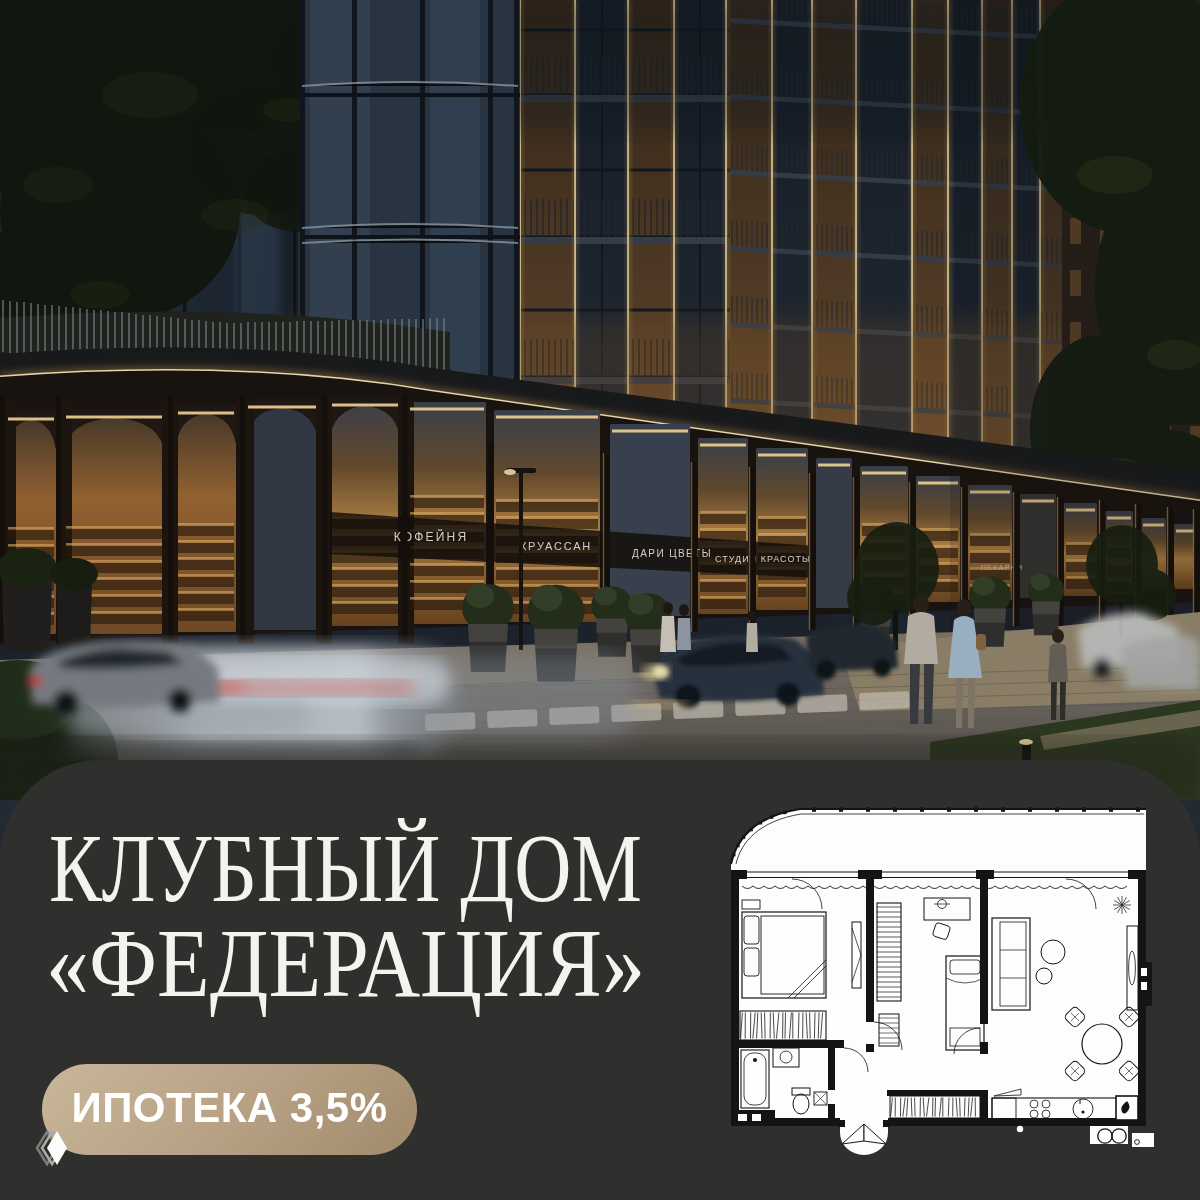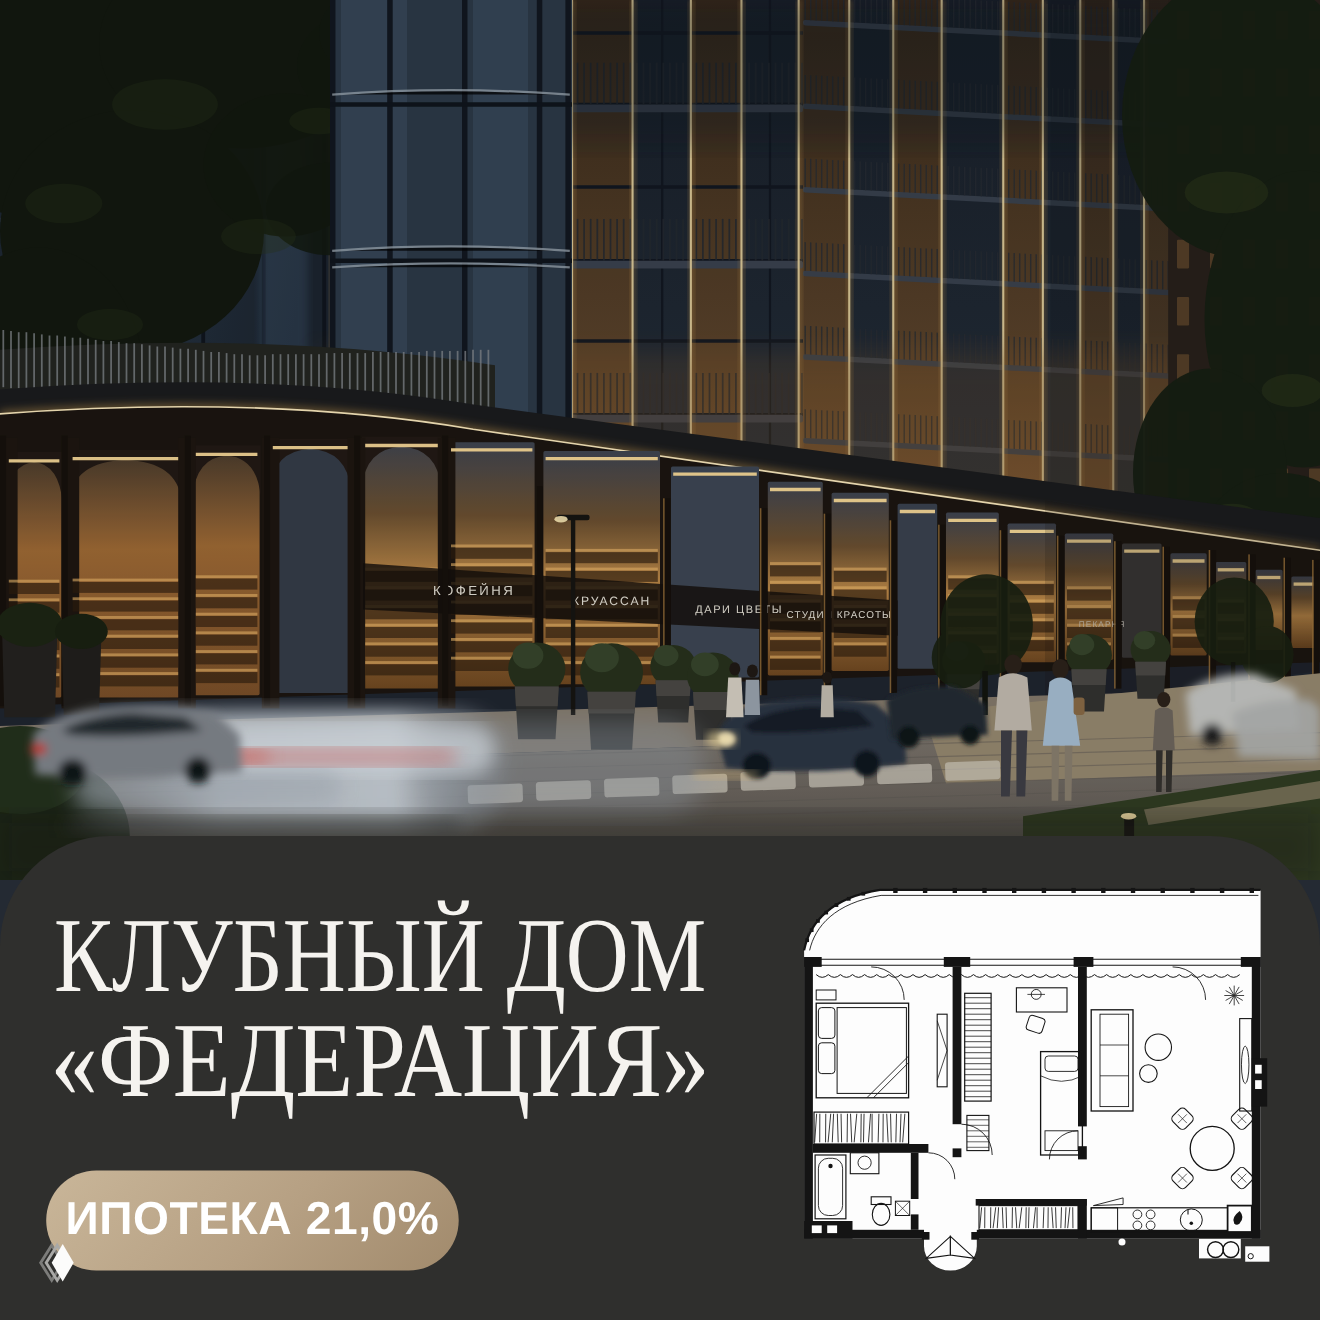--- a/index.html
+++ b/index.html
@@ -1601,21 +1601,21 @@
       </g>
       <rect x="0" y="0" width="1200" height="800" fill="#10131a" opacity="0.1"></rect>
       <rect x="0" y="740" width="1200" height="60" fill="#1d1b18" opacity="0.35" filter="url(#b12)"></rect>
     </svg>
     <div id="panel"></div>
     <svg width="700" height="260" viewBox="0 0 700 260" style="position:absolute;left:0;top:808px">
       <text x="49" y="93" textLength="593" lengthAdjust="spacingAndGlyphs" font-family="Liberation Serif, serif" font-size="97" fill="#f5f3ef">КЛУБНЫЙ ДОМ</text>
       <text x="46" y="188" textLength="599" lengthAdjust="spacingAndGlyphs" font-family="Liberation Serif, serif" font-size="97" fill="#f5f3ef">«ФЕДЕРАЦИЯ»</text>
     </svg>
     <div id="btn">
-      <span>ИПОТЕКА 21,0%</span>
+      <span>ИПОТЕКА 3,5%</span>
     </div>
     <svg width="50" height="50" viewBox="0 0 50 50" style="position:absolute;left:32px;top:1124px">
       <path d="M15,8 L25,24 L15,40 L5,24 Z" fill="none" stroke="#7c7c7a" stroke-width="2.6"></path>
       <path d="M20,8 L30,24 L20,40 L10,24 Z" fill="none" stroke="#a9a9a7" stroke-width="2.6"></path>
       <path d="M25,7 L35,24 L25,41 L15,24 Z" fill="#fcfcfb"></path>
     </svg>
     <svg width="430" height="390" viewBox="0 0 430 390" style="position:absolute;left:728px;top:792px">
       <path d="M3,72 C8,46 28,24 72,17 L418,17 L418,334 L160,334 L160,341 A24,22 0 0 1 112,341 L112,334 L3,334 Z" fill="#fdfdfd"></path>
       <rect x="362" y="334" width="38" height="18" fill="#fdfdfd"></rect>
       <path d="M3,72 C8,46 28,24 72,17 L418,17" fill="none" stroke="#141414" stroke-width="2"></path>

